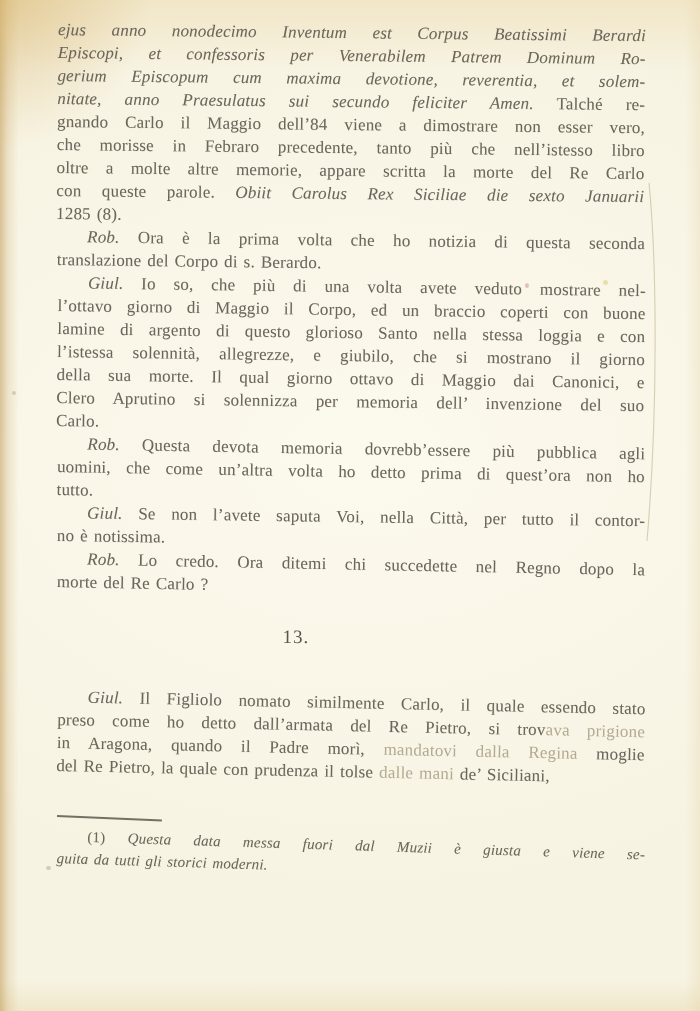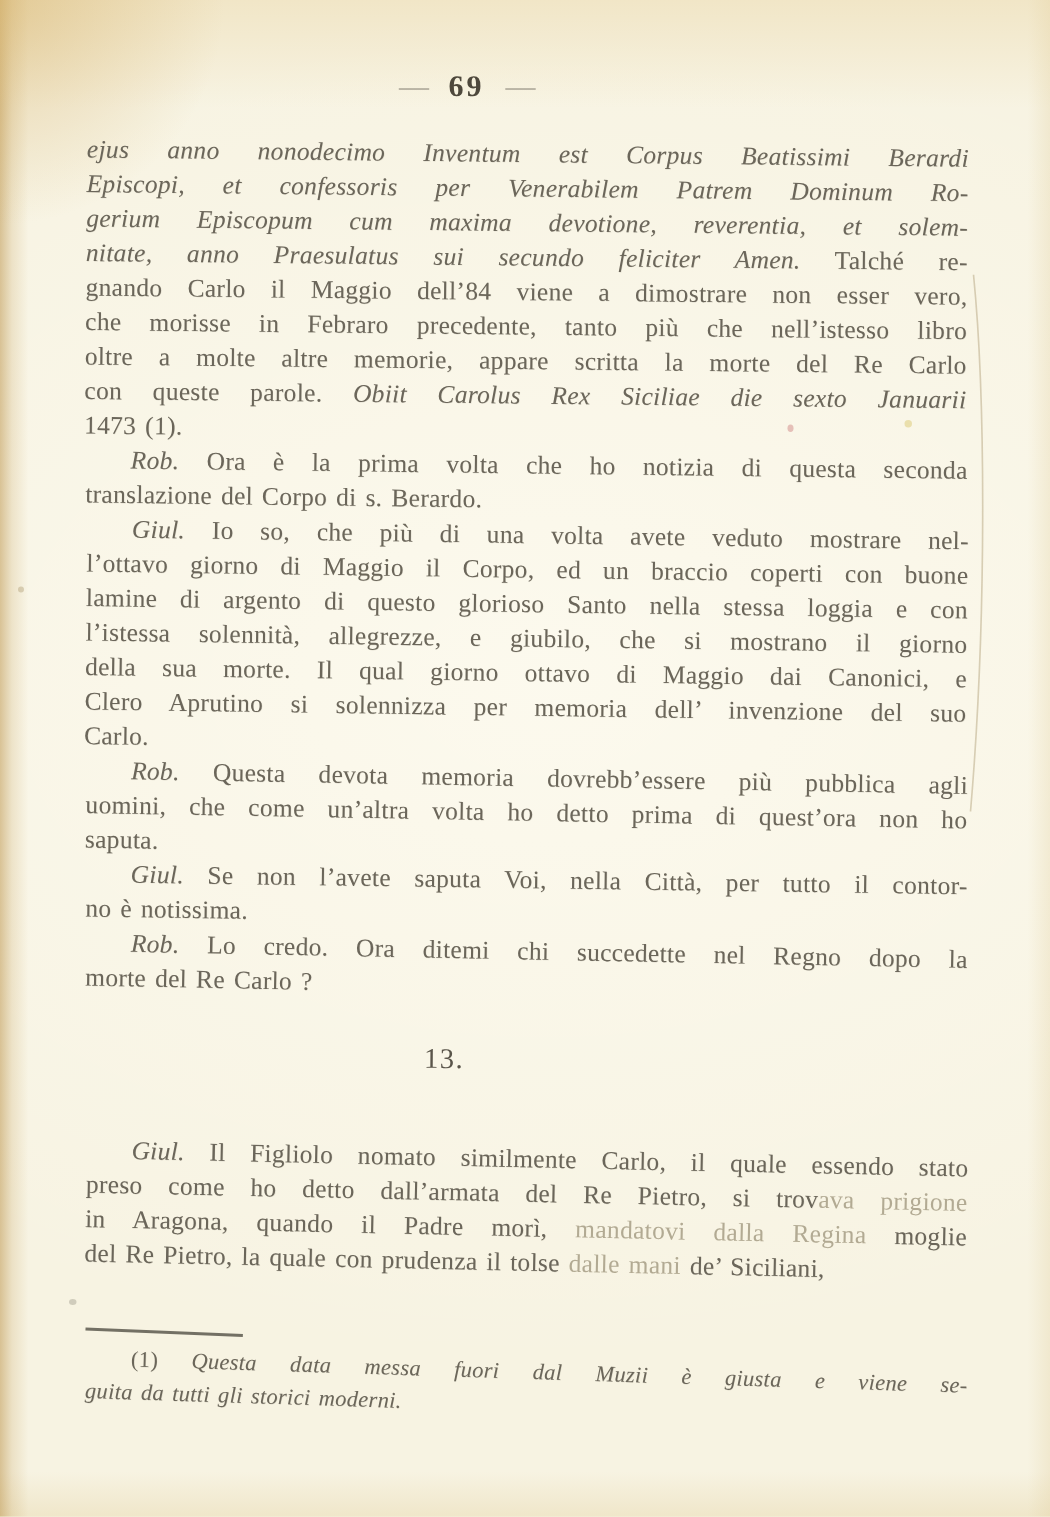--- a/index.html
+++ b/index.html
@@ -109,53 +109,50 @@
   .speck-gray { left: 46px; top: 866px; width: 5px; height: 4px; background: rgba(120,115,100,0.30); }
   .speck-gray2 { left: 12px; top: 391px; width: 4px; height: 4px; background: rgba(160,140,95,0.35); }
 </style>
 </head>
 <body>
 
 <div class="page">
 
   <div class="text-block">
 
-    <div class="page-header">
-      <span class="dash">—</span><span class="pagenum">69</span><span class="dash">—</span>
-    </div>
 
     <div id="paragraphs">
         <div class="para" style="transform: rotate(0.6deg); margin-top: 18px;">
           <div class="line"><span class="it">ejus anno nonodecimo Inventum est Corpus Beatissimi Berardi</span></div>
           <div class="line"><span class="it">Episcopi, et confessoris per Venerabilem Patrem Dominum Ro-</span></div>
           <div class="line"><span class="it">gerium Episcopum cum maxima devotione, reverentia, et solem-</span></div>
           <div class="line"><span class="it">nitate, anno Praesulatus sui secundo feliciter Amen.</span><span class="rm"> Talché re-</span></div>
           <div class="line"><span class="rm">gnando Carlo il Maggio dell’84 viene a dimostrare non esser vero,</span></div>
           <div class="line"><span class="rm">che morisse in Febraro precedente, tanto più che nell’istesso libro</span></div>
           <div class="line"><span class="rm">oltre a molte altre memorie, appare scritta la morte del Re Carlo</span></div>
           <div class="line"><span class="rm">con queste parole. </span><span class="it">Obiit Carolus Rex Siciliae die sexto Januarii</span></div>
-          <div class="line last"><span class="rm">1473 (1).</span></div>
+          <div class="line last"><span class="rm">1285 (8).</span></div>
         </div>
         <div class="para indent" style="transform: rotate(0.7deg);">
           <div class="line"><span class="it">Rob.</span><span class="rm"> Ora è la prima volta che ho notizia di questa seconda</span></div>
           <div class="line last"><span class="rm">translazione del Corpo di s. Berardo.</span></div>
         </div>
         <div class="para indent" style="transform: rotate(0.8deg);">
           <div class="line"><span class="it">Giul.</span><span class="rm"> Io so, che più di una volta avete veduto mostrare nel-</span></div>
           <div class="line"><span class="rm">l’ottavo giorno di Maggio il Corpo, ed un braccio coperti con buone</span></div>
           <div class="line"><span class="rm">lamine di argento di questo glorioso Santo nella stessa loggia e con</span></div>
           <div class="line"><span class="rm">l’istessa solennità, allegrezze, e giubilo, che si mostrano il giorno</span></div>
           <div class="line"><span class="rm">della sua morte. Il qual giorno ottavo di Maggio dai Canonici, e</span></div>
           <div class="line"><span class="rm">Clero Aprutino si solennizza per memoria dell’ invenzione del suo</span></div>
           <div class="line last"><span class="rm">Carlo.</span></div>
         </div>
         <div class="para indent" style="transform: rotate(1deg);">
           <div class="line"><span class="it">Rob.</span><span class="rm"> Questa devota memoria dovrebb’essere più pubblica agli</span></div>
           <div class="line"><span class="rm">uomini, che come un’altra volta ho detto prima di quest’ora non ho</span></div>
-          <div class="line last"><span class="rm">saputa.</span></div>
+          <div class="line last"><span class="rm">tutto.</span></div>
         </div>
         <div class="para indent" style="transform: rotate(0.8deg);">
           <div class="line"><span class="it">Giul.</span><span class="rm"> Se non l’avete saputa Voi, nella Città, per tutto il contor-</span></div>
           <div class="line last"><span class="rm">no è notissima.</span></div>
         </div>
         <div class="para indent" style="transform: rotate(1.1deg);">
           <div class="line"><span class="it">Rob.</span><span class="rm"> Lo credo. Ora ditemi chi succedette nel Regno dopo la</span></div>
           <div class="line last"><span class="rm">morte del Re Carlo ?</span></div>
         </div>
       </div>

